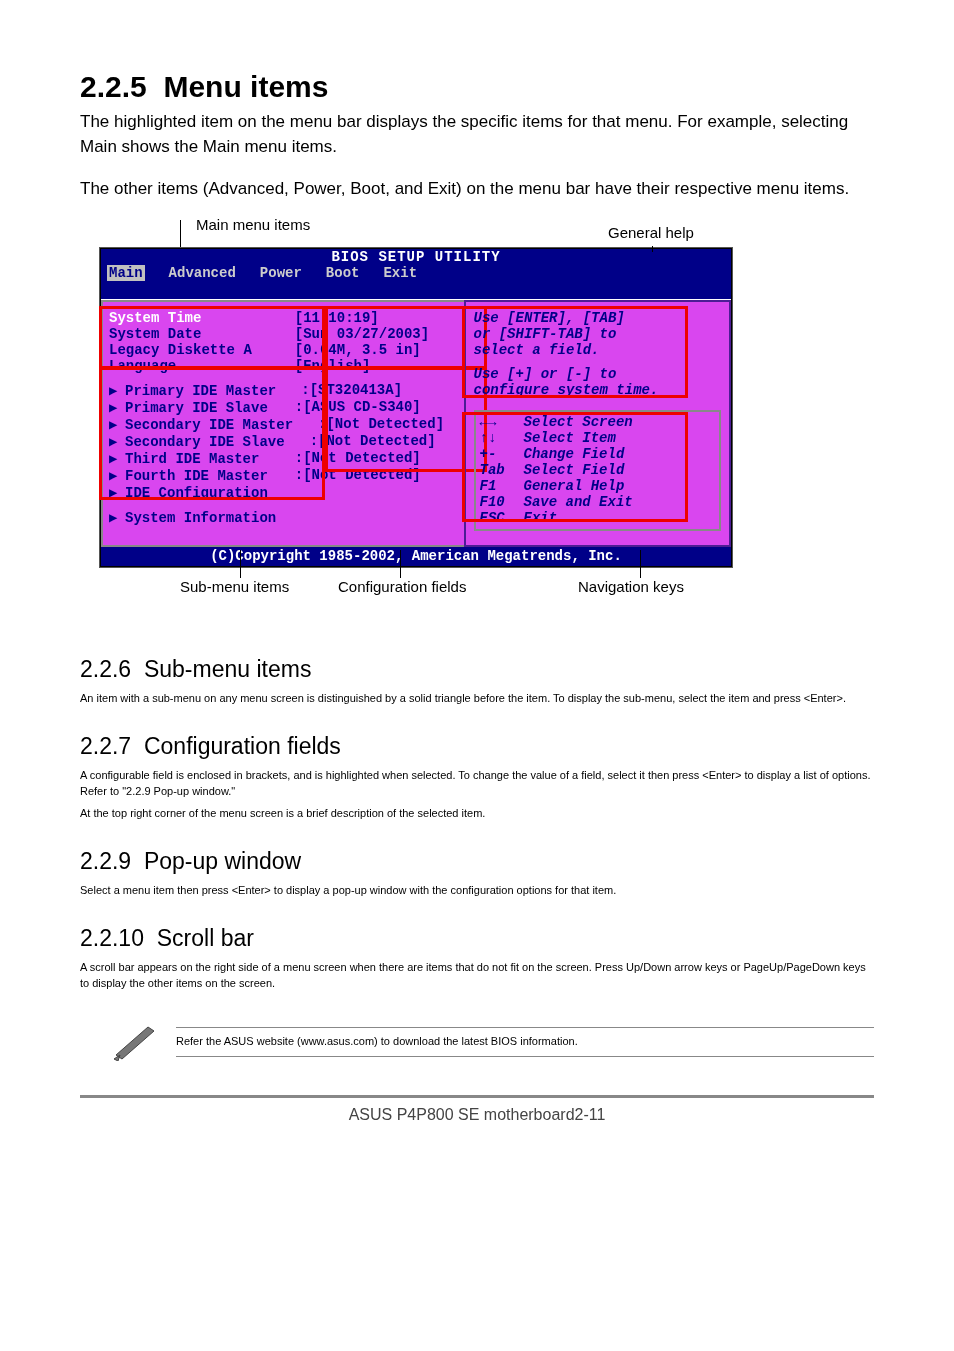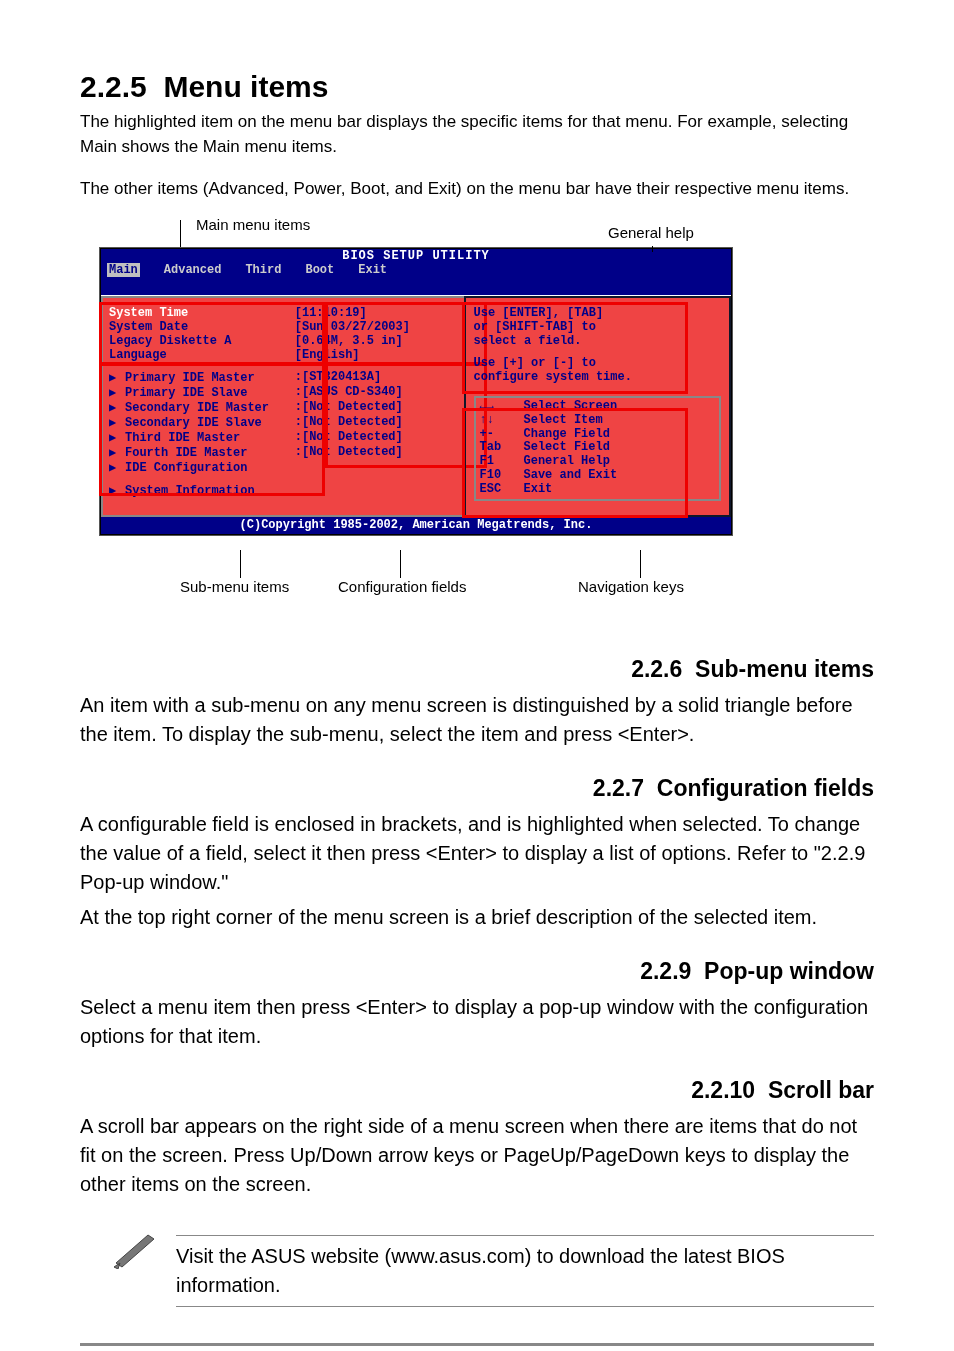--- a/index.html
+++ b/index.html
@@ -33,24 +33,24 @@
     position: absolute;
     background:#000;
   }
   .callout-label {
     font-size: 15px;
     position: absolute;
     white-space: pre;
   }
   .bios-window {
     font-family: "Courier New", monospace;
-    font-size: 12px;
+    font-size: 14px;
     font-weight: bold;
     width: 630px;
-    background: #ef4444;
+    background: #d946ef;
     border: 1px solid #000;
     box-shadow: 0 0 0 1px #555;
   }
   .bios-title {
     text-align: center;
     color: #fff;
     background: #000088;
     padding: 0;
     letter-spacing: 1px;
   }
@@ -76,22 +76,23 @@
     padding: 8px 8px 14px 6px;
     color:#000088;
     border: 2px solid #888;
     border-right:none;
     position:relative;
   }
   .bios-right {
     flex:1;
     padding: 8px 8px 14px 8px;
     color:#000088;
-    border: 2px solid #0f172a;
+    border: 2px solid #4c1d95;
     position:relative;
+    font-style:italic;
   }
   .bios-row { display:flex;gap:16px; }
   .bios-label { flex:1; white-space:pre; }
   .bios-val { flex:1; white-space:pre;margin-left:9px; }
   .sel { color:#fff; }
   .arrow { color:#000088; margin-right:4px; display:inline-block; width:12px;}
   .red-box1 { position:absolute; border:3px solid #e00; pointer-events:none; }
   .nav-box {
     border:2px solid #888;
     padding:2px 4px;
@@ -99,27 +100,26 @@
     line-height:1.15;
   }
   .nav-row { display:flex; }
   .nav-key { width:44px; }
   .copyright {
     background:#000088; color:#fff; text-align:center;
     padding:1px 0 2px 0;
   }
   .subsection-title {
     font-size: 23px;
-    font-weight: bold;
+    font-weight: normal;
     margin-top: 26px;
     margin-bottom: 8px;
-    text-align: right;
   }
   .body-text {
-    font-size: 20px;
+    font-size: 11px;
     line-height: 1.45;
     margin-bottom: 6px;
   }
   .note-block {
     display:flex;
     align-items:flex-start;
     gap:20px;
     margin: 30px 0 6px 30px;
   }
   .note-icon svg { width:46px; height:40px; }
@@ -149,21 +149,21 @@
   <div class="callout-wrap" style="height:360px;">
 
     <div class="callout-line" style="left:80px; top:0; width:1px; height:28px;"></div>
     <div class="callout-label" style="left:96px; top:-4px;">Main menu items</div>
 
     <div class="bios-window" style="position:absolute; left:0; top:28px;">
       <div class="bios-title">BIOS SETUP UTILITY</div>
       <div class="bios-menubar">
         <span class="bios-tab bios-tab-active">Main</span>
         <span class="bios-tab">Advanced</span>
-        <span class="bios-tab">Third</span>
+        <span class="bios-tab">Power</span>
         <span class="bios-tab">Boot</span>
         <span class="bios-tab">Exit</span>
       </div>
       <div class="bios-body">
         <div class="bios-left">
           <div class="red-box1 red-a"></div>
           <div class="red-box1 red-b"></div>
           <div class="red-box1 red-c"></div>
           <div class="red-box1 red-d"></div>
 
@@ -296,21 +296,21 @@
   <div class="body-text">A scroll bar appears on the right side of a menu screen when there are items that do not fit on the screen. Press Up/Down arrow keys or PageUp/PageDown keys to display the other items on the screen.</div>
 
   <div class="note-block">
     <span class="note-icon">
       <svg viewBox="0 0 46 40">
           <path d="M6 34 L38 6 L44 10 L12 38 Z M4 38 L10 34 L8 40 Z" fill="#777" stroke="#444"></path>
         </svg>
     </span>
     <div class="note-lines">
       <hr class="note-hr">
-      <div class="body-text" style="margin:2px 0;">Visit the ASUS website (www.asus.com) to download the latest BIOS information.</div>
+      <div class="body-text" style="margin:2px 0;">Refer the ASUS website (www.asus.com) to download the latest BIOS information.</div>
       <hr class="note-hr">
     </div>
   </div>
 
   <hr class="footer-hr">
   <div class="footer">
     <span>ASUS P4P800 SE motherboard</span>
     <span>2-11</span>
   </div>
 </div>

